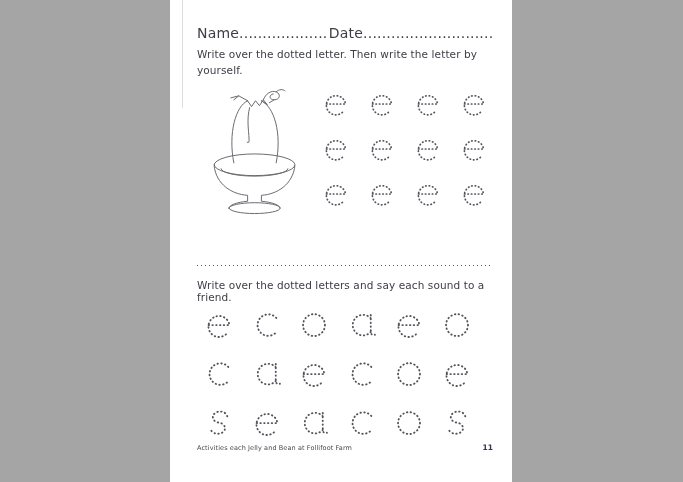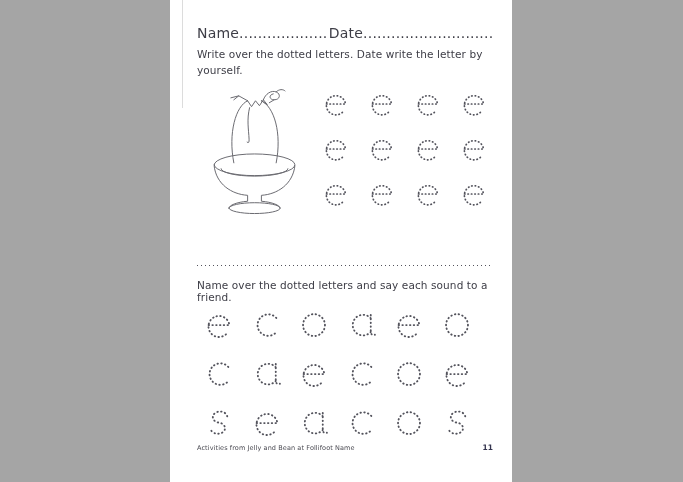--- a/index.html
+++ b/index.html
@@ -116,21 +116,21 @@
   <div class="page">
 
     <div class="fold-line"></div>
 
     <div class="name-date-row">
       <span class="name-part">Name............................</span>
       <span class="date-part">Date................................</span>
     </div>
 
     <div class="instructions">
-      <div>Write over the dotted letters. Date write the letter by yourself.</div>
+      <div>Write over the dotted letter. Then write the letter by yourself.</div>
     </div>
 
     <div class="illustration">
       <svg viewBox="0 0 115 132">
 
         <path class="illo-stroke" d="M36 78 C30 48 38 20 50 15 M64 15 C77 21 85 48 79 78"></path>
 
         <path class="illo-stroke" d="M50 15 L54 21 L58 15 L62 20 L66 14 L70 19 L64 15"></path>
 
         <path class="illo-stroke" d="M50 15 L41 10 L33 12 M41 10 L36 14"></path>
@@ -183,21 +183,21 @@
         <svg viewBox="0 0 40 42" width="40" height="42" class="trace">
           <path d="M10.5 22 L29.5 22 A9.6 9.6 0 1 0 27.2 29.6"></path>
         </svg>
         <svg viewBox="0 0 40 42" width="40" height="42" class="trace">
           <path d="M10.5 22 L29.5 22 A9.6 9.6 0 1 0 27.2 29.6"></path>
         </svg>
       </div>
 
     <div class="divider"></div>
 
-    <div class="instruction2">Name over the dotted letters and say each sound to a friend.</div>
+    <div class="instruction2">Write over the dotted letters and say each sound to a friend.</div>
 
     <div class="letter-rows" id="letter-rows">
         <div class="letter-row">
           <div class="letter-cell">
             <svg viewBox="0 0 40 42" width="44" height="46" class="trace">
               <path d="M10.5 22 L29.5 22 A9.6 9.6 0 1 0 27.2 29.6"></path>
             </svg>
           </div>
           <div class="letter-cell">
             <svg viewBox="0 0 40 42" width="44" height="46" class="trace">
@@ -285,18 +285,18 @@
           </div>
           <div class="letter-cell">
             <svg viewBox="0 0 40 42" width="44" height="46" class="trace">
               <path d="M27.5 15.8 A6.6 5.1 0 1 0 20 21.6 A6.6 5.1 0 1 1 12.4 27.6"></path>
             </svg>
           </div>
         </div>
       </div>
 
     <div class="footer">
-      <span class="credit">Activities from Jelly and Bean at Follifoot Name</span>
+      <span class="credit">Activities each Jelly and Bean at Follifoot Farm</span>
       <span class="pageno">11</span>
     </div>
 
   </div>
 </div>
 
 </body></html>

